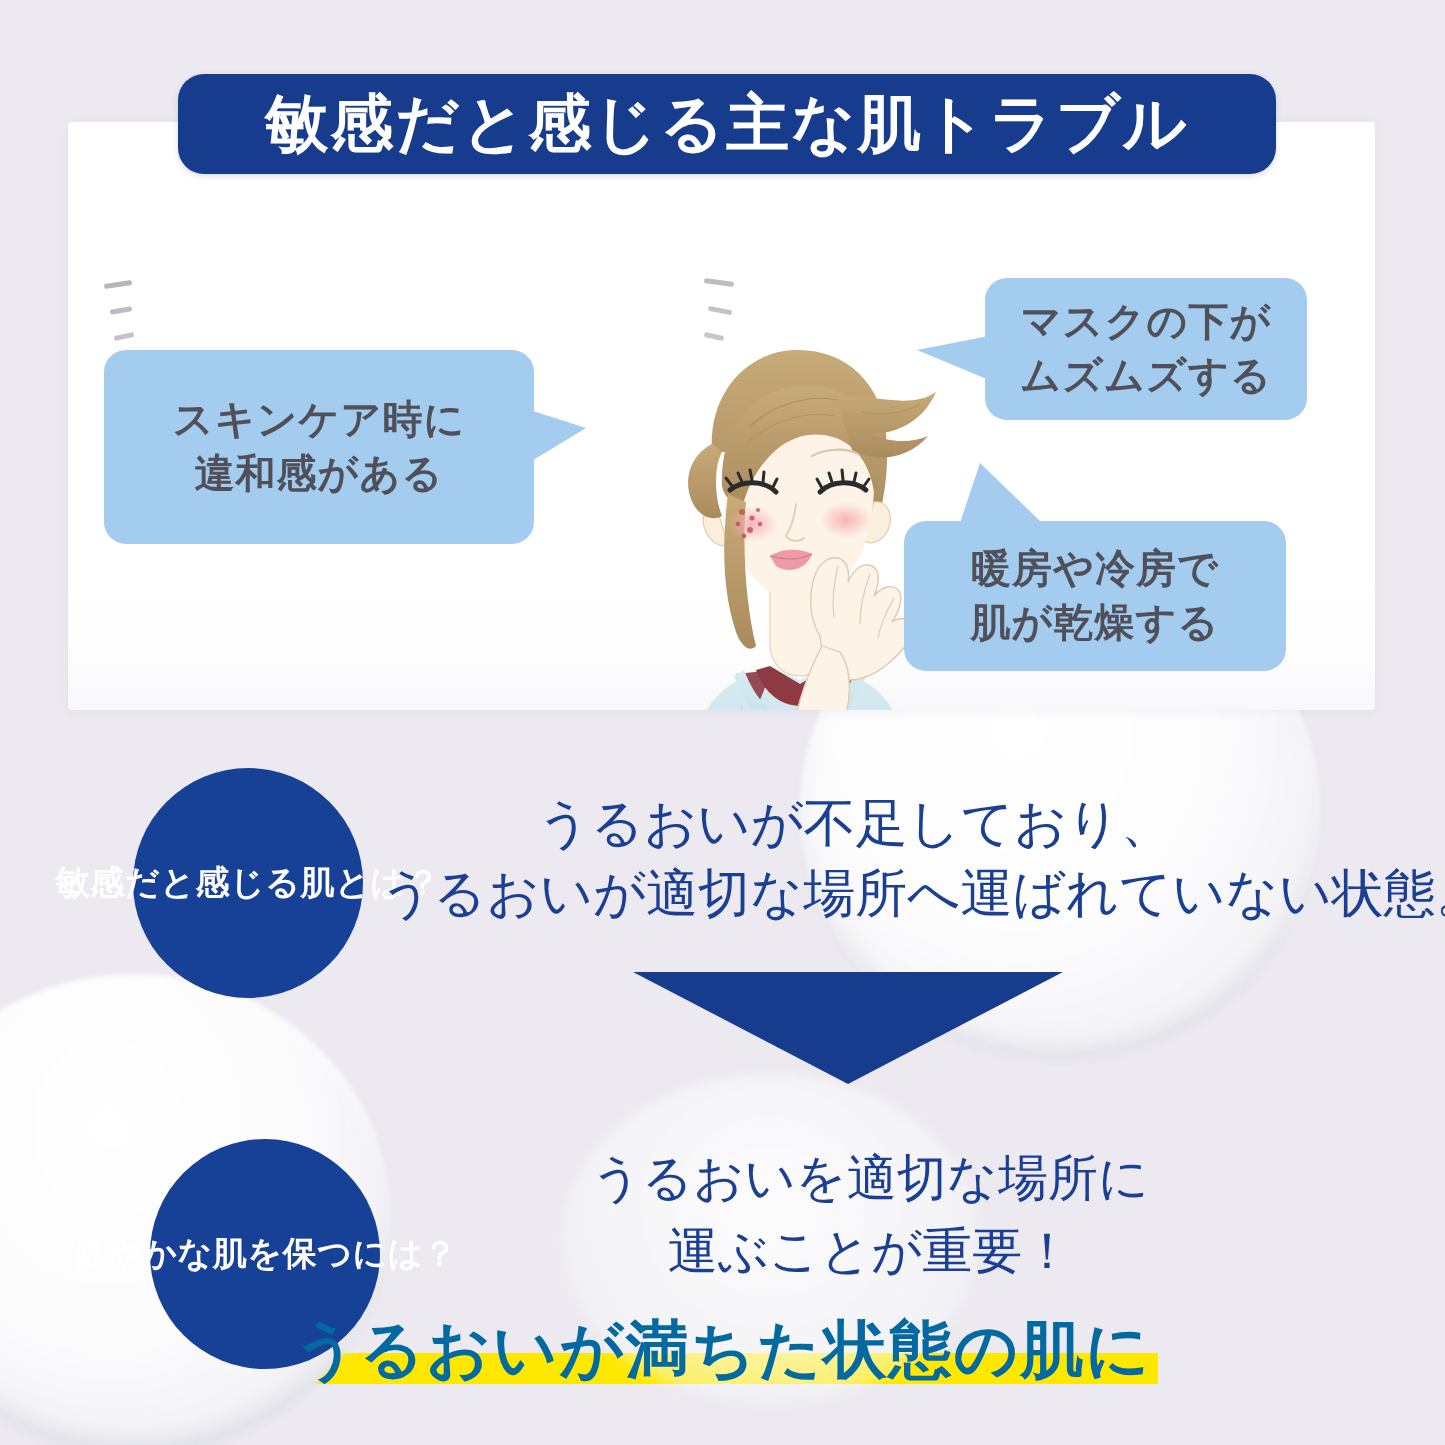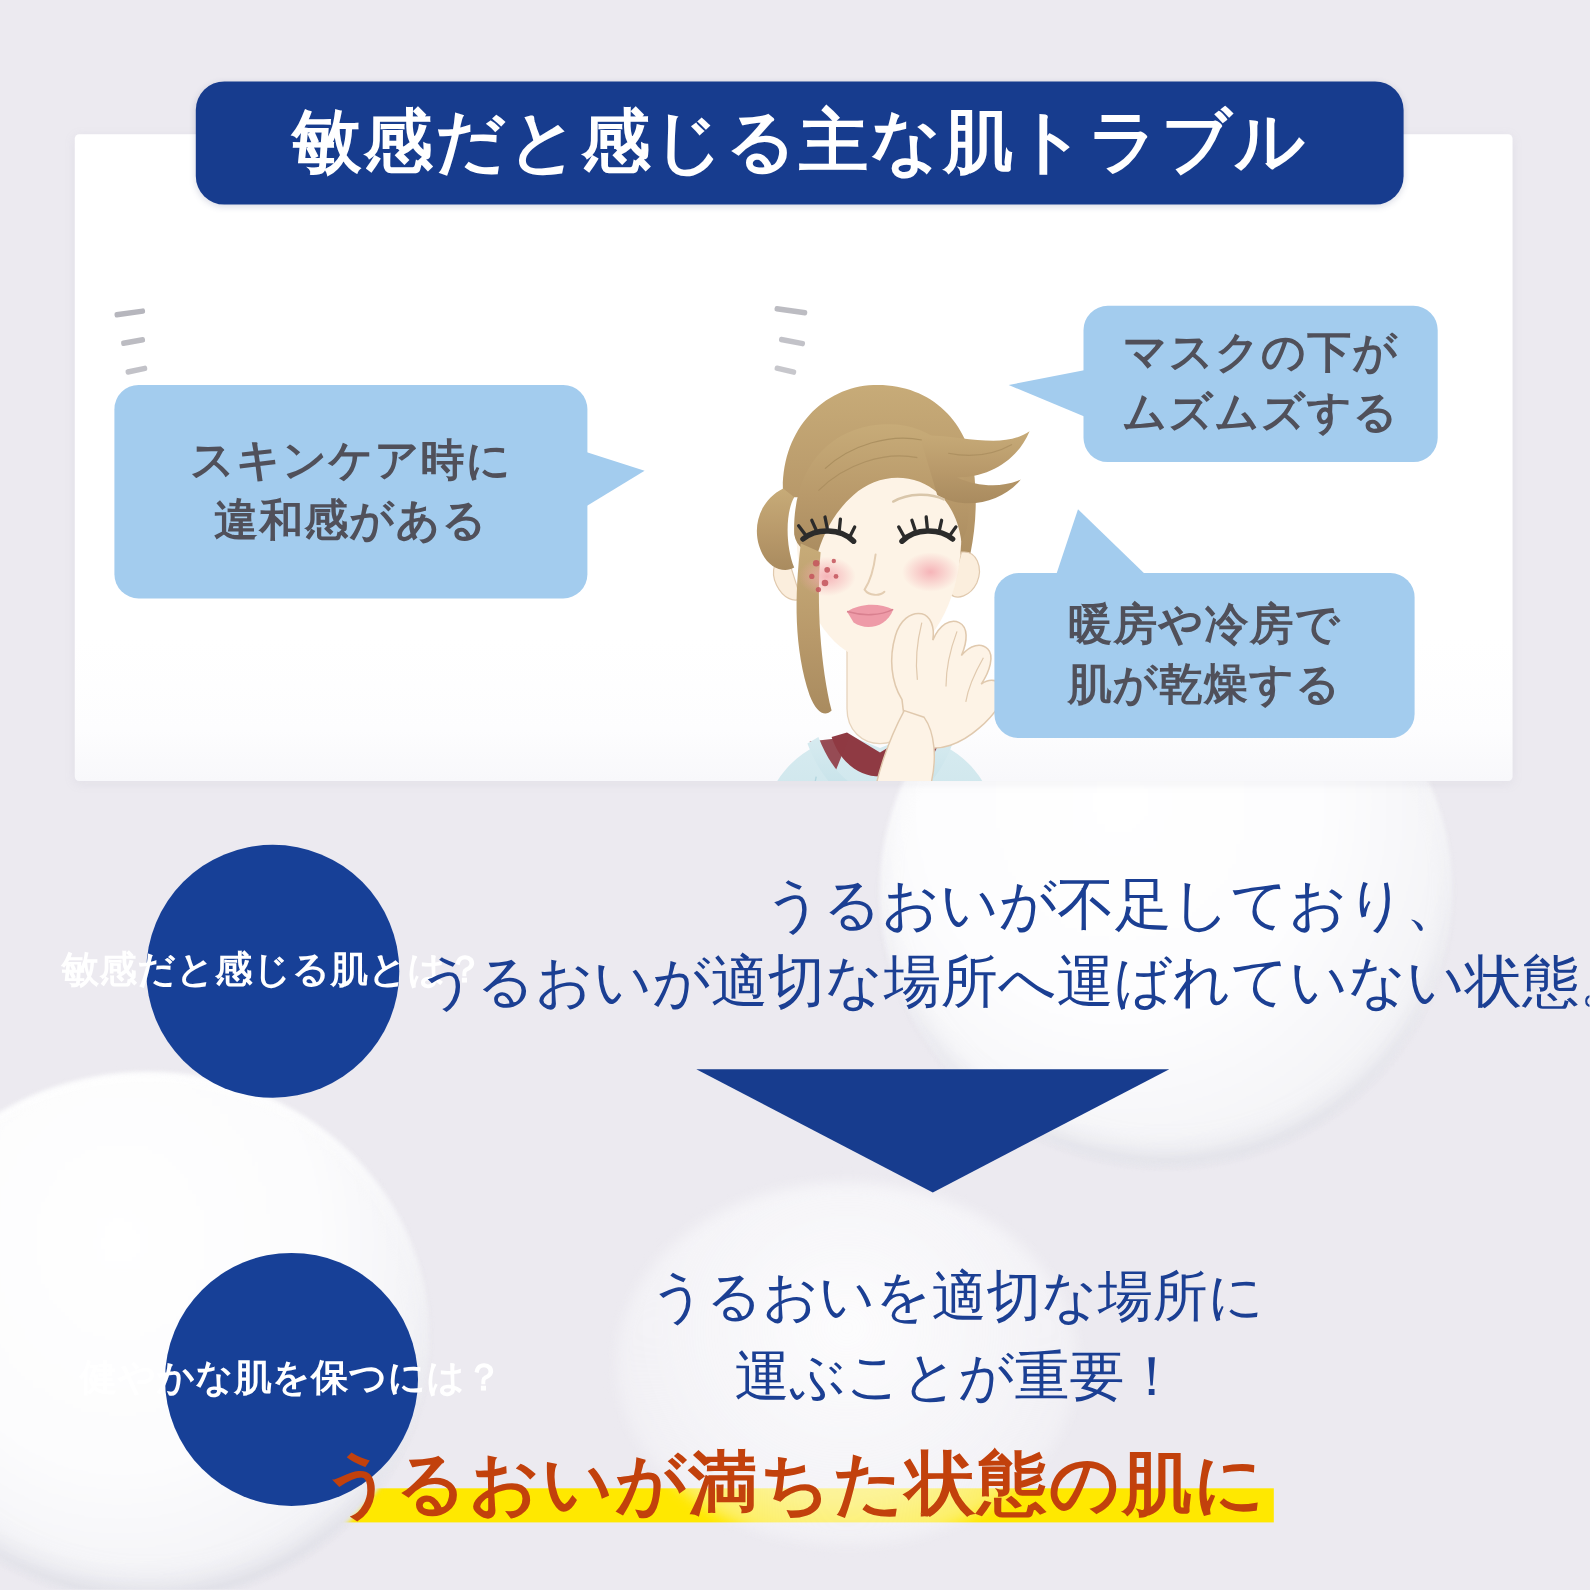--- a/index.html
+++ b/index.html
@@ -44,21 +44,21 @@
   #card{
     position:absolute;left:68px;top:122px;width:1307px;height:588px;
     background:linear-gradient(180deg,#ffffff 0%,#ffffff 78%,#fdfdfe 92%,#f8f8fb 100%);
     border-radius:4px;
     box-shadow:0 2px 10px rgba(150,150,170,.10);
     overflow:hidden;
   }
 
   
   #title-pill{
-    position:absolute;left:178px;top:74px;width:1098px;height:112px;
+    position:absolute;left:178px;top:74px;width:1098px;height:100px;
     background:#173c8e;border-radius:26px;
     display:flex;align-items:center;justify-content:center;
     box-shadow:0 2px 6px rgba(60,70,120,.18);
   }
   #title-text{
     color:#ffffff;font-size:63px;font-weight:700;letter-spacing:2px;
     line-height:1;white-space:nowrap;
     transform:translateY(-1px);
   }
 
@@ -112,21 +112,21 @@
     color:#fff;text-align:center;
   }
   .badge .line{font-size:34px;font-weight:700;line-height:1.22;letter-spacing:.5px;white-space:nowrap;}
   #badge-1{left:133px;top:768px;width:230px;height:230px;}
   #badge-2{left:150px;top:1139px;width:230px;height:230px;}
 
   
   .body-block{position:absolute;text-align:center;color:#1b3f93;}
   .body-block .line{white-space:nowrap;line-height:1.35;}
 
-  #para-1{left:380px;top:788px;width:950px;text-align:right;}
+  #para-1{left:380px;top:788px;width:950px;}
   #para-1 .l1{font-size:52px;}
   #para-1 .l2{font-size:52px;}
 
   #para-2{left:530px;top:1142px;width:680px;}
   #para-2 .line{font-size:50px;line-height:1.46;}
 
   
   #arrow{
     position:absolute;left:633px;top:972px;
     width:0;height:0;
@@ -134,21 +134,21 @@
     border-right:215px solid transparent;
     border-top:112px solid #173c8e;
   }
 
   
   #headline{
     position:absolute;left:0;top:1316px;width:1445px;text-align:center;
   }
   #headline .hl{
     display:inline-block;position:relative;
-    font-size:63px;font-weight:700;color:#c2410c;letter-spacing:2px;
+    font-size:63px;font-weight:700;color:#0369a1;letter-spacing:2px;
     line-height:1.05;white-space:nowrap;padding:0 6px;
   }
   #headline .hl::before{
     content:"";position:absolute;left:0;right:0;bottom:-2px;height:47%;
     background:#ffe800;z-index:-1;
   }
   #headline .hl span{position:relative;z-index:1;}
 </style>
 </head>
 <body>

